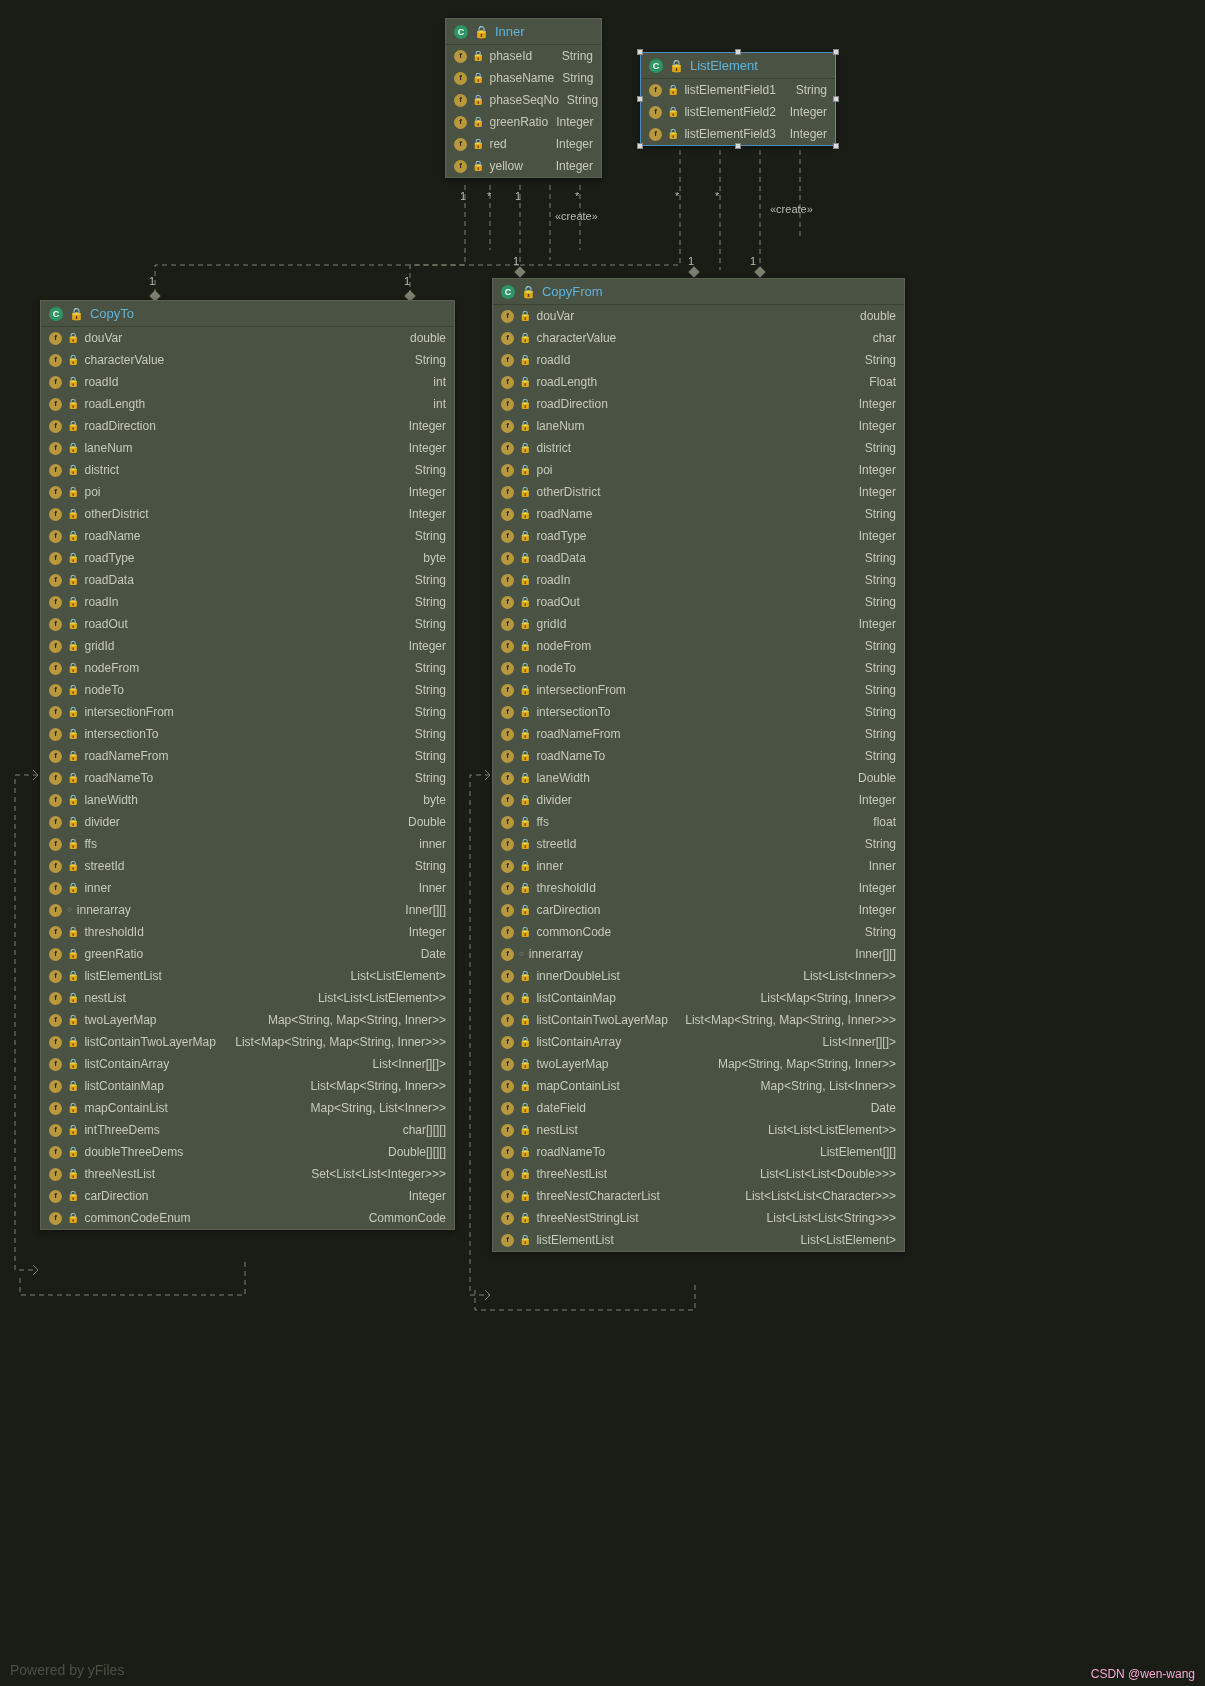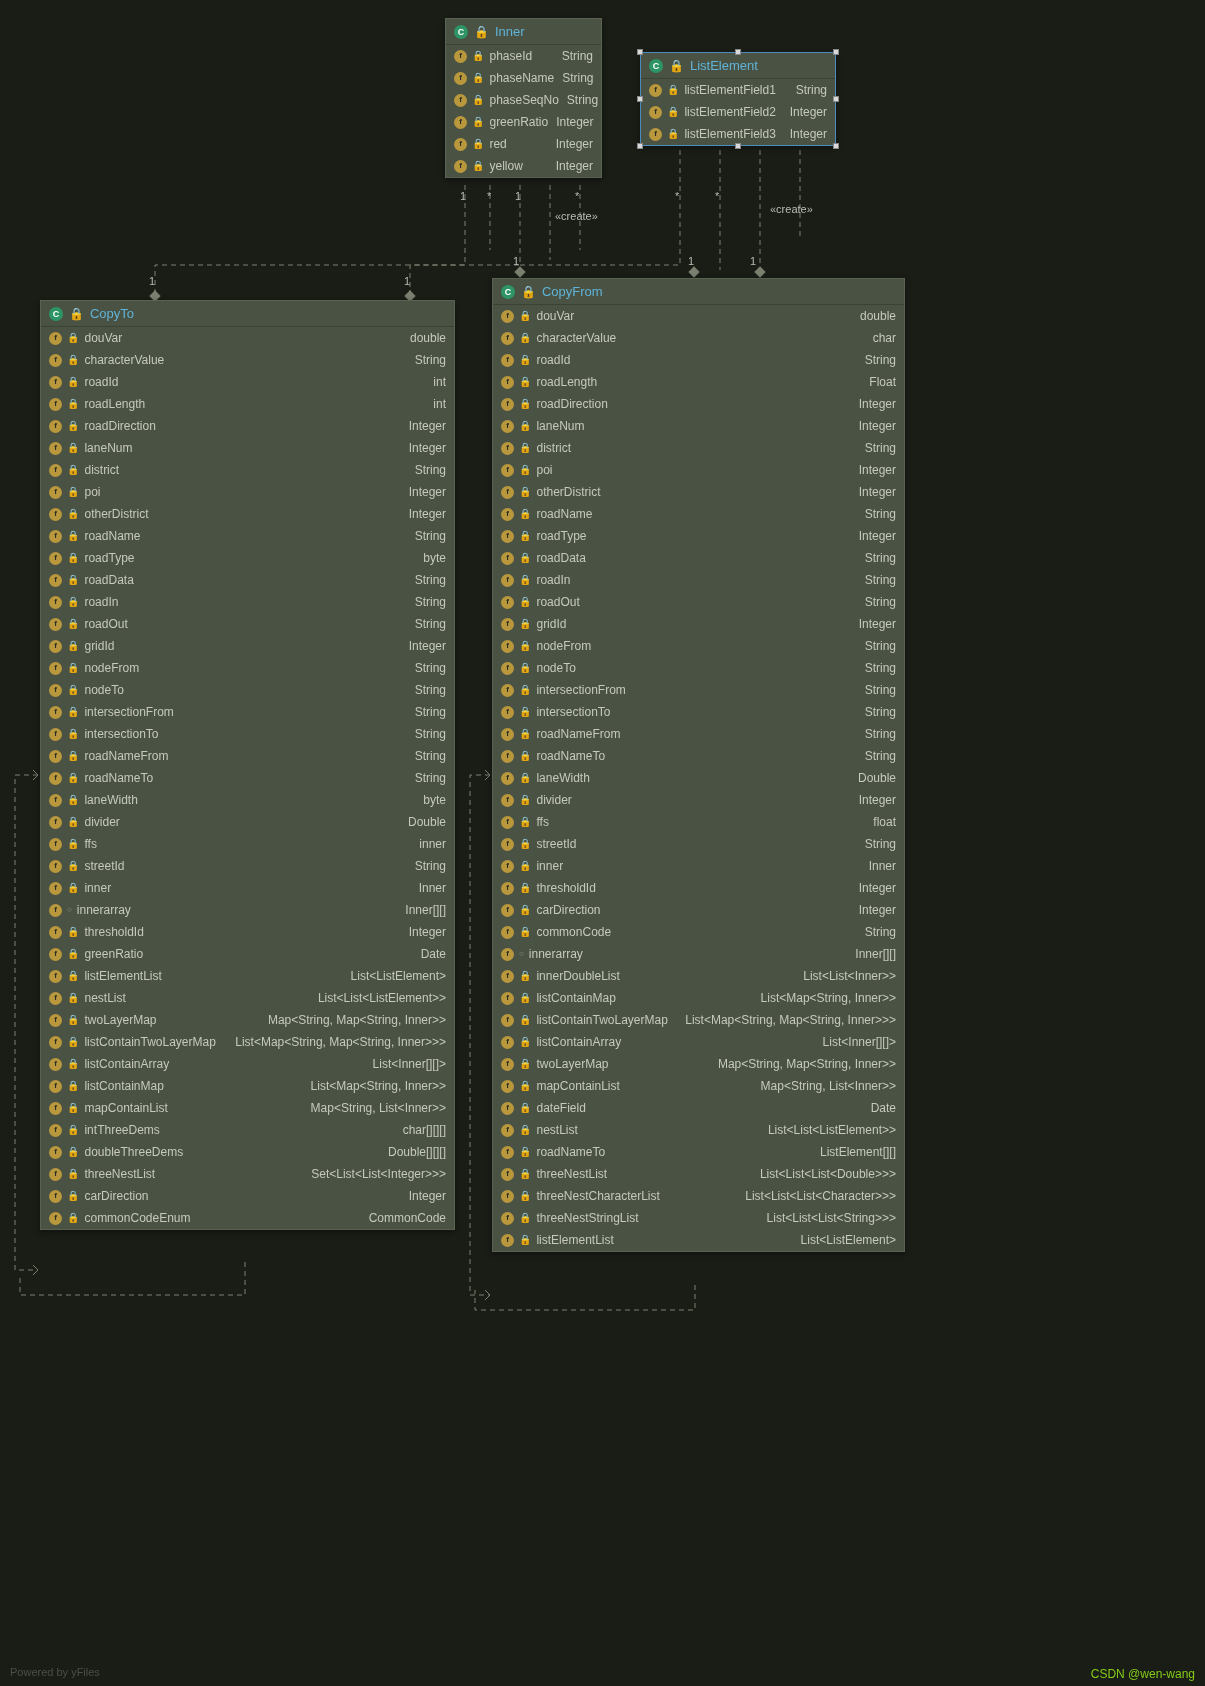--- a/index.html
+++ b/index.html
@@ -96,27 +96,27 @@
     position: absolute;
     width: 6px; height: 6px;
     background: #d9d9d9;
     border: 1px solid #888;
   }
   .footer-left {
     position: absolute;
     bottom: 8px;
     left: 10px;
     color: #4a5044;
-    font-size: 11px;
+    font-size: 14px;
   }
   .footer-right {
     position: absolute;
     bottom: 5px;
     right: 10px;
-    color: #84cc16;
+    color: #f9a8d4;
     font-size: 12px;
   }
   svg.connectors {
     position: absolute;
     top: 0; left: 0;
     width: 1205px;
     height: 1686px;
     pointer-events: none;
   }
   .conn-dash { stroke: #7a8070; stroke-width: 1; stroke-dasharray: 5,4; fill: none; }

